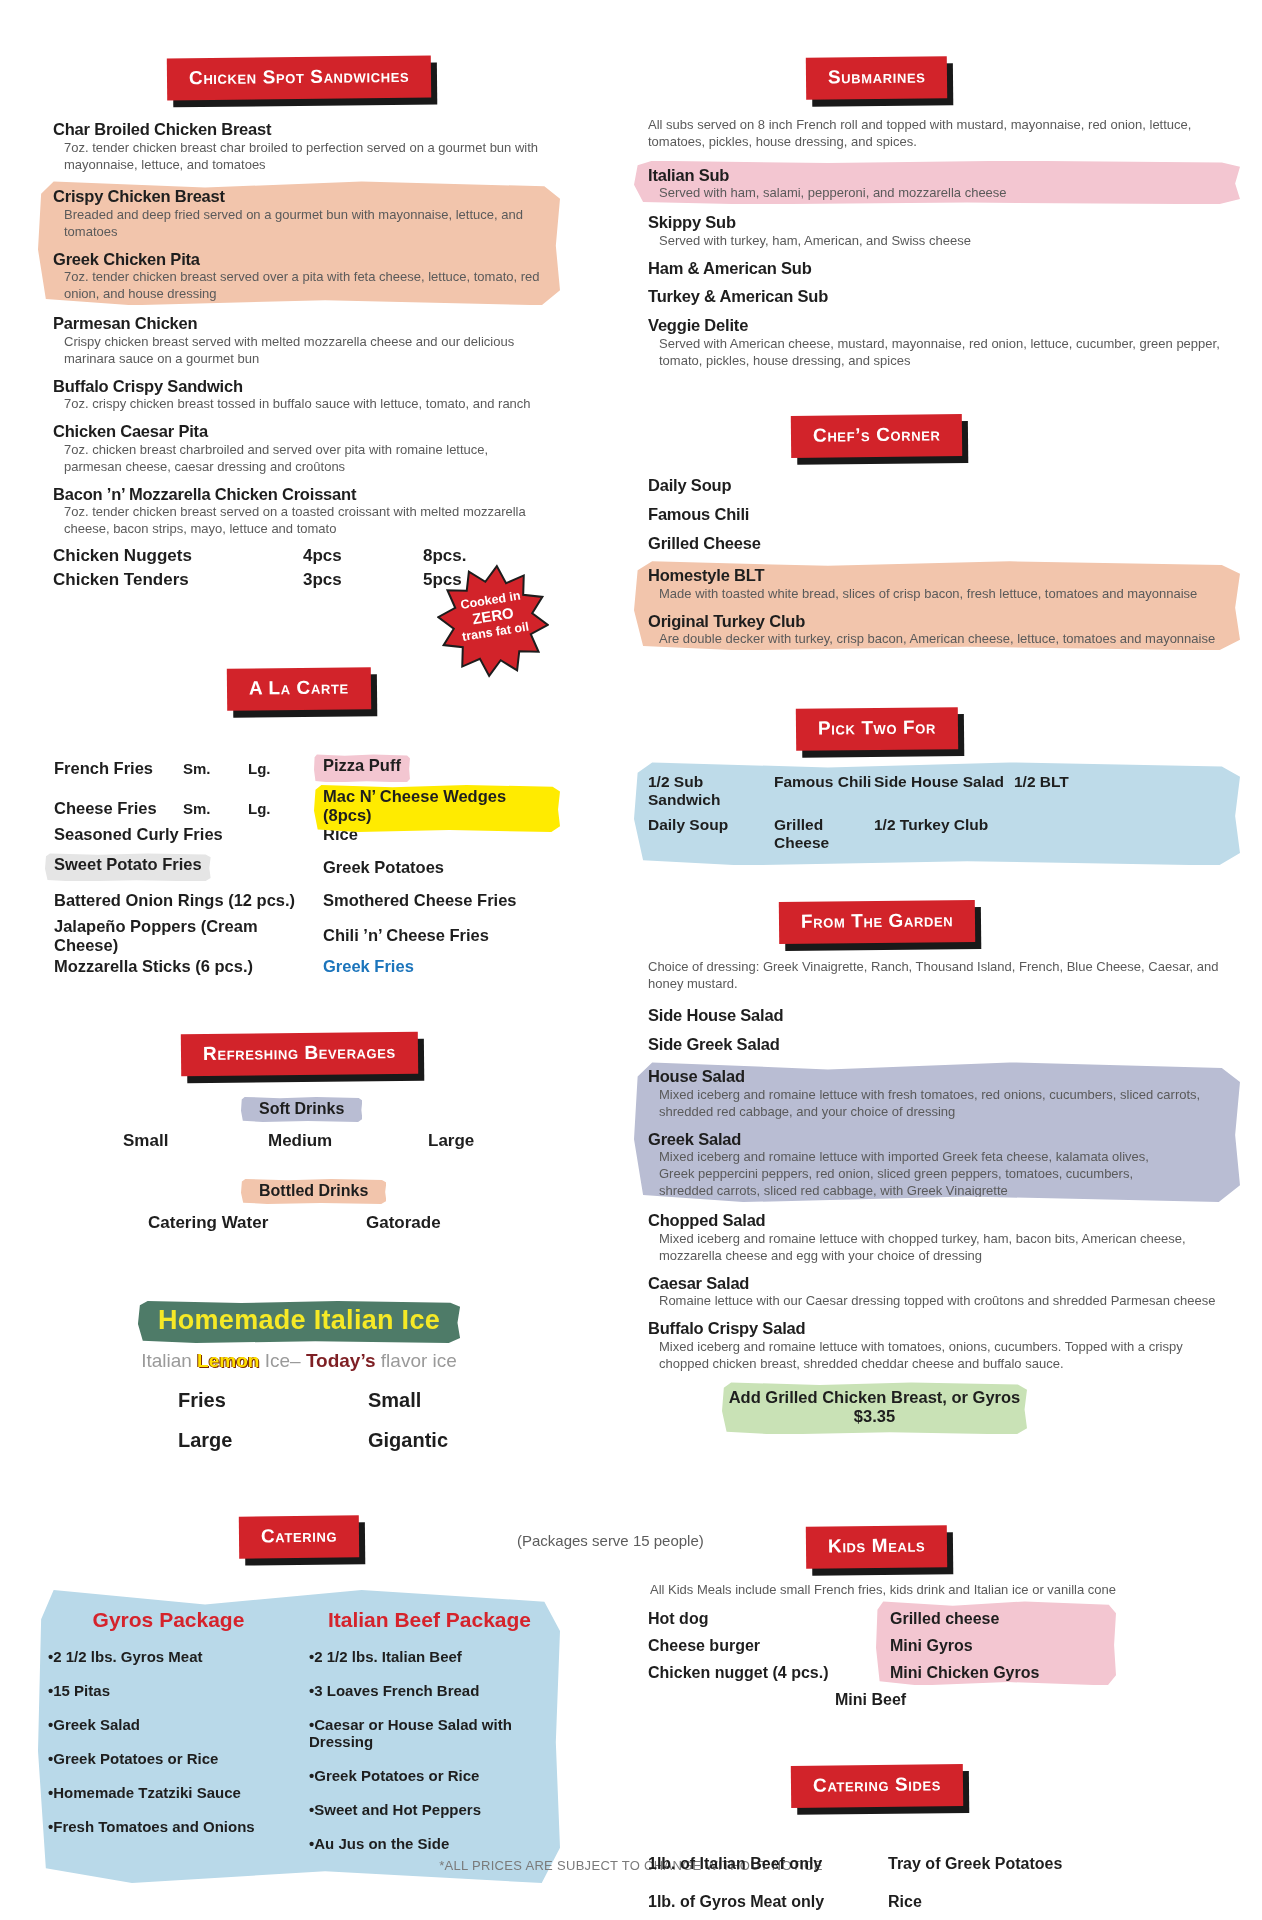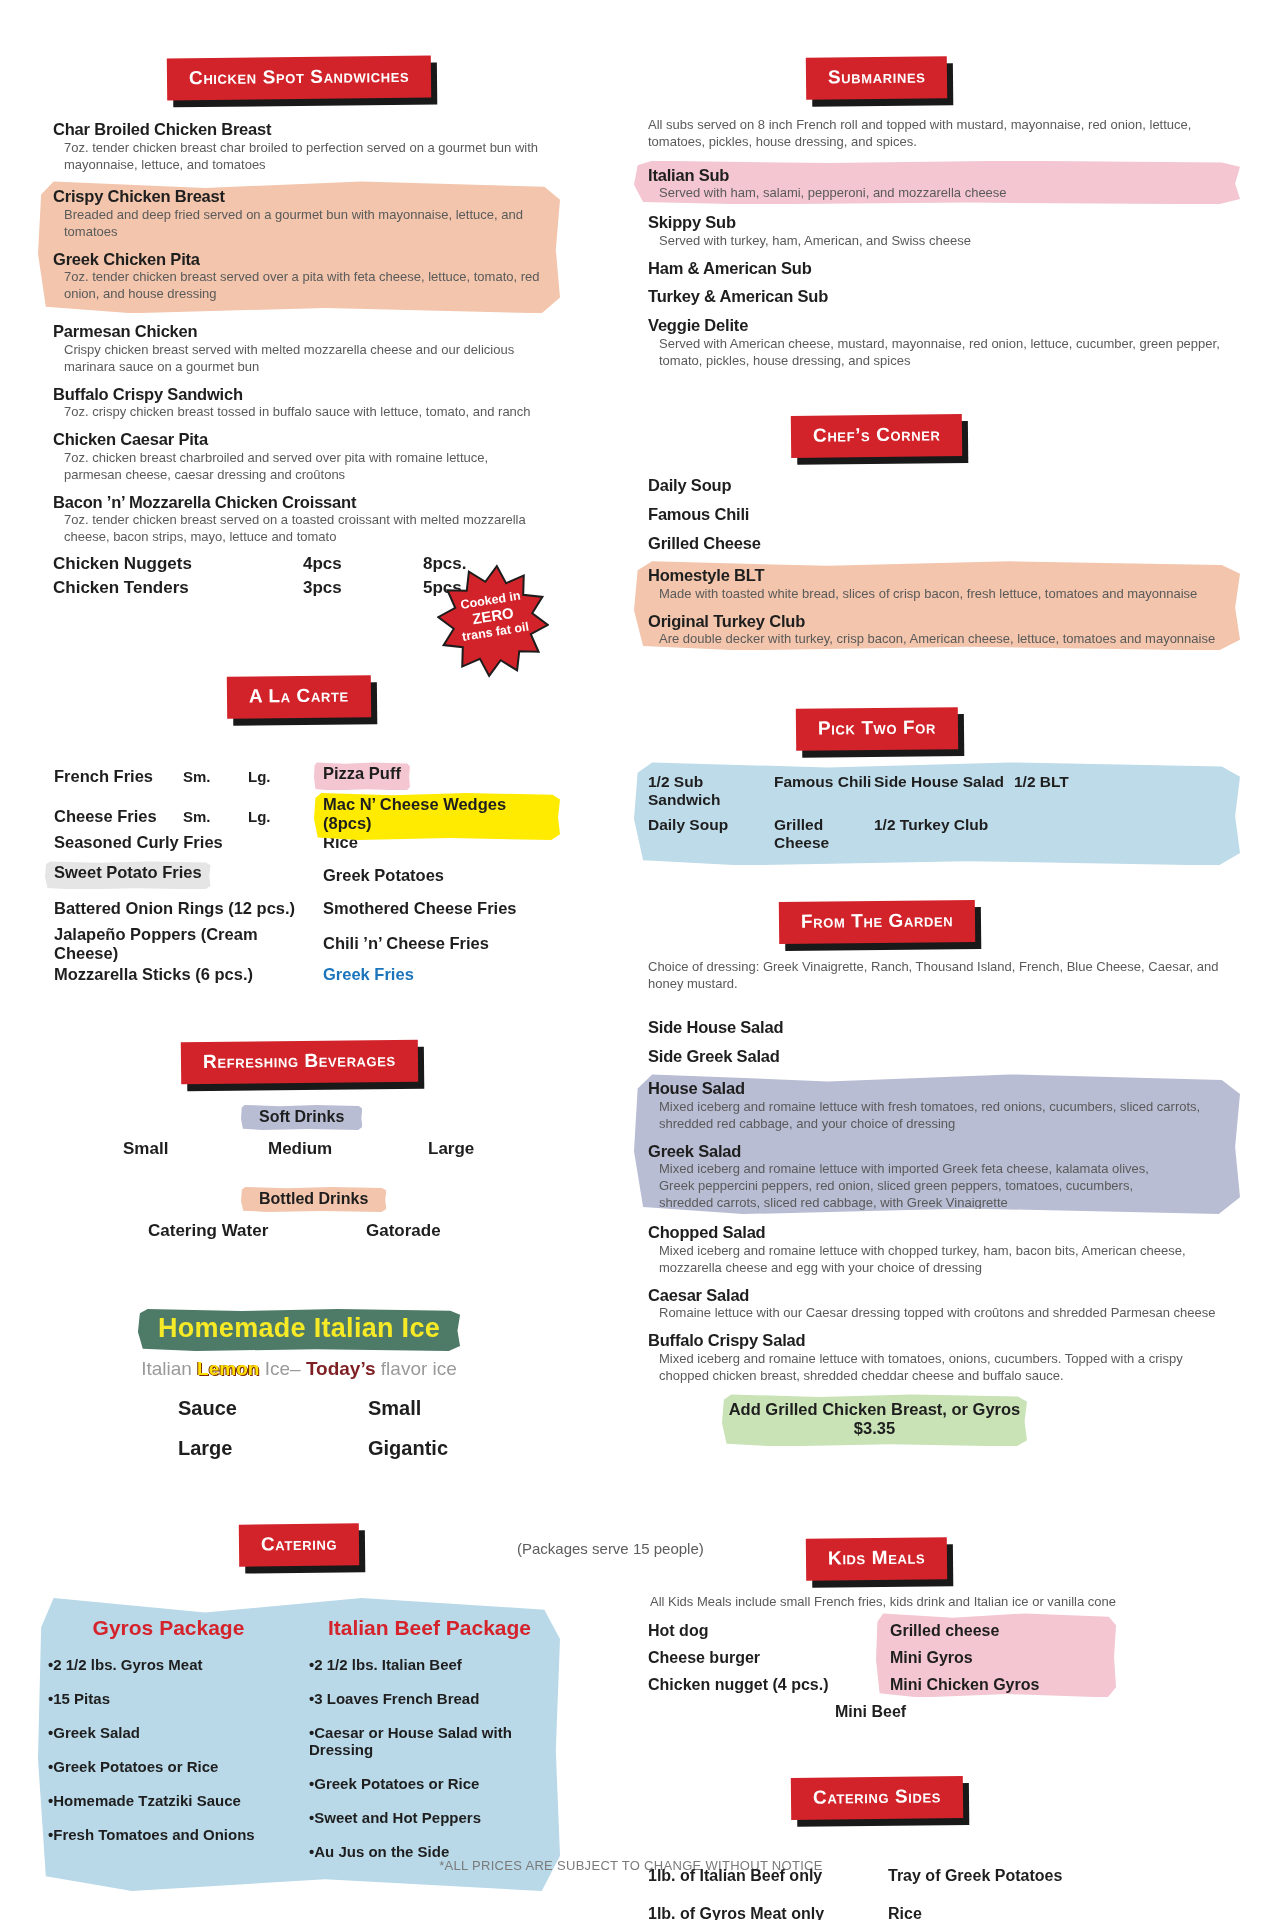--- a/index.html
+++ b/index.html
@@ -122,21 +122,21 @@
     <div style="margin-top:20px;">
       <div class="mi">
         <div class="mi-n">Char Broiled Chicken Breast</div>
         <div class="mi-d">7oz. tender chicken breast char broiled to perfection served on a gourmet bun with mayonnaise, lettuce, and tomatoes</div>
       </div>
       <div class="hl bg-salmon rag">
         <div class="mi">
           <div class="mi-n">Crispy Chicken Breast</div>
           <div class="mi-d">Breaded and deep fried served on a gourmet bun with mayonnaise, lettuce, and tomatoes</div>
         </div>
-        <div class="mi" style="margin-bottom:8px;">
+        <div class="mi" style="margin-bottom:0;">
           <div class="mi-n">Greek Chicken Pita</div>
           <div class="mi-d">7oz. tender chicken breast served over a pita with feta cheese, lettuce, tomato, red onion, and house dressing</div>
         </div>
       </div>
       <div class="mi">
         <div class="mi-n">Parmesan Chicken</div>
         <div class="mi-d">Crispy chicken breast served with melted mozzarella cheese and our delicious marinara sauce on a gourmet bun</div>
       </div>
       <div class="mi">
         <div class="mi-n">Buffalo Crispy Sandwich</div>
@@ -219,21 +219,21 @@
       <span style="left:328px;">Gatorade</span>
     </div>
 
     <div class="banner-row" style="margin-top:62px;">
       <span class="banner-green rag">Homemade Italian Ice</span>
     </div>
     <div class="ice-tag">
       <span>Italian </span><span class="lemon">Lemon</span><span> Ice– </span><span class="todays">Today’s</span><span> flavor ice</span>
     </div>
     <div class="ice-row">
-      <span>Sauce</span>
+      <span>Fries</span>
       <span>Small</span>
     </div>
     <div class="ice-row">
       <span>Large</span>
       <span>Gigantic</span>
     </div>
 
     <div class="banner-row" style="margin-top:64px; position:relative;">
       <span class="banner">Catering</span>
       <span class="cat-note">(Packages serve 15 people)</span>
@@ -335,21 +335,21 @@
         <span>Daily Soup</span>
         <span>Grilled Cheese</span>
         <span>1/2 Turkey Club</span>
         <span></span>
       </div>
     </div>
 
     <div class="banner-row-r" style="margin-top:36px;">
       <span class="banner">From The Garden</span>
     </div>
-    <div class="intro" style="margin-top:16px; max-width:575px; margin-bottom:24px;">Choice of dressing: Greek Vinaigrette, Ranch, Thousand Island, French, Blue Cheese, Caesar, and honey mustard.</div>
+    <div class="intro" style="margin-top:16px; max-width:575px; margin-bottom:12px;">Choice of dressing: Greek Vinaigrette, Ranch, Thousand Island, French, Blue Cheese, Caesar, and honey mustard.</div>
     <div class="mi">
       <div class="mi-n">Side House Salad</div>
     </div>
     <div class="mi">
       <div class="mi-n">Side Greek Salad</div>
     </div>
     <div class="hl bg-lav rag">
       <div class="mi">
         <div class="mi-n">House Salad</div>
         <div class="mi-d">Mixed iceberg and romaine lettuce with fresh tomatoes, red onions, cucumbers, sliced carrots, shredded red cabbage, and your choice of dressing</div>

